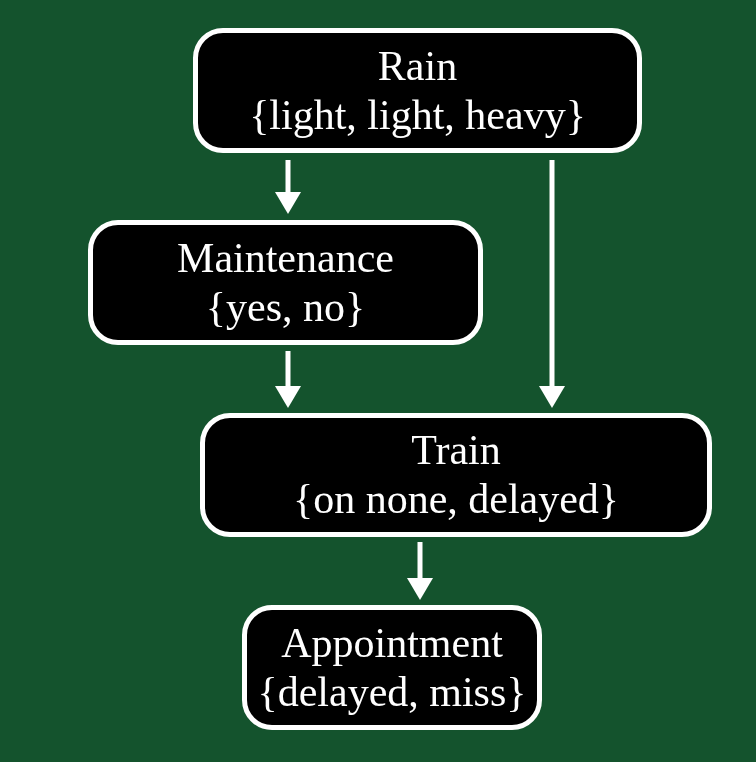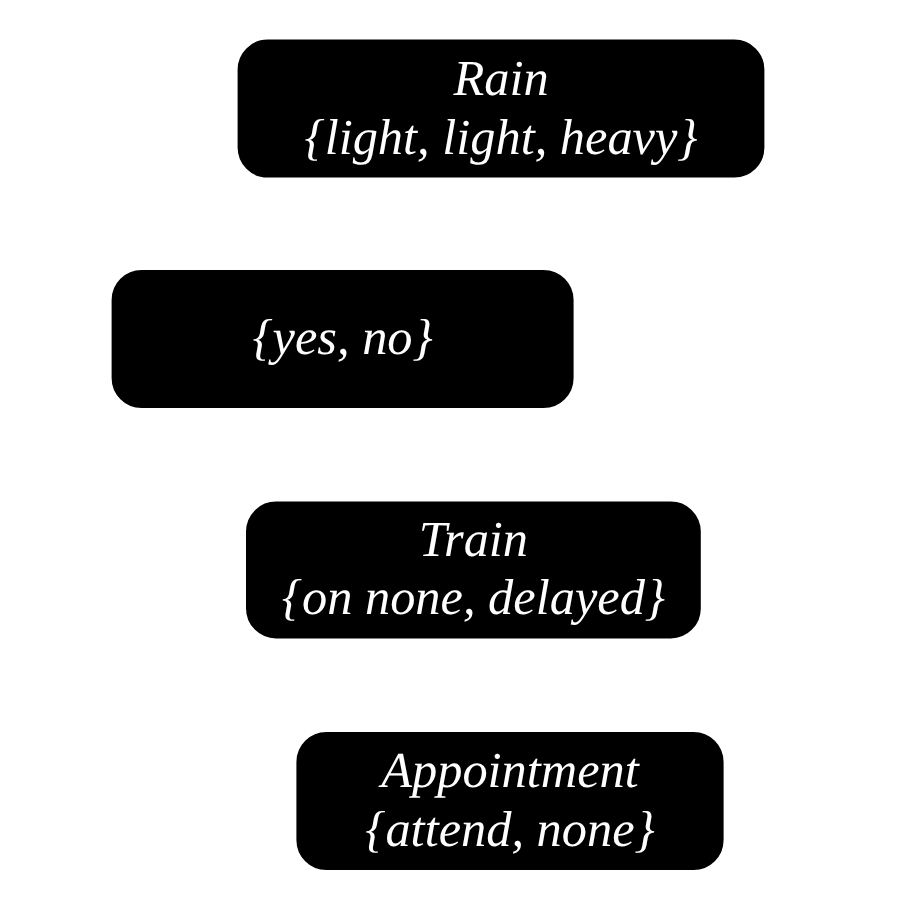--- a/index.html
+++ b/index.html
@@ -4,24 +4,23 @@
 <style>
   html, body {
     margin: 0;
     padding: 0;
     background: #000000;
   }
   .canvas {
     position: relative;
     width: 756px;
     height: 762px;
-    background: #ffffff;
+    background: #14532d;
     overflow: hidden;
     font-family: "Liberation Serif", serif;
-    font-style: italic;
     color: #ffffff;
   }
   .node {
     position: absolute;
     box-sizing: border-box;
     border: 5px solid #ffffff;
     border-radius: 30px;
     background: #000000;
     display: flex;
     flex-direction: column;
@@ -29,22 +28,22 @@
     justify-content: center;
     text-align: center;
   }
   .node-label, .node-values {
     font-size: 42px;
     line-height: 49px;
     white-space: nowrap;
   }
   .node-rain        { left: 193px; top: 28px;  width: 449px; height: 125px; }
   .node-maintenance { left: 88px;  top: 220px; width: 395px; height: 125px; }
-  .node-train       { left: 200px; top: 413px; width: 389px; height: 124px; }
-  .node-appointment { left: 242px; top: 605px; width: 366px; height: 125px; }
+  .node-train       { left: 200px; top: 413px; width: 512px; height: 124px; }
+  .node-appointment { left: 242px; top: 605px; width: 300px; height: 125px; }
   .edges-layer {
     position: absolute;
     left: 0; top: 0;
     width: 756px;
     height: 762px;
     pointer-events: none;
   }
   .edge-line { stroke: #ffffff; stroke-width: 5; }
   .edge-head { fill: #ffffff; }
 </style>
@@ -75,26 +74,27 @@
       <polygon class="edge-head" points="407,578 433,578 420,600"></polygon>
     </g>
   </svg>
 
   <div class="node node-rain">
     <span class="node-label">Rain</span>
     <span class="node-values">{light, light, heavy}</span>
   </div>
 
   <div class="node node-maintenance">
+    <span class="node-label">Maintenance</span>
     <span class="node-values">{yes, no}</span>
   </div>
 
   <div class="node node-train">
     <span class="node-label">Train</span>
     <span class="node-values">{on none, delayed}</span>
   </div>
 
   <div class="node node-appointment">
     <span class="node-label">Appointment</span>
-    <span class="node-values">{attend, none}</span>
+    <span class="node-values">{delayed, miss}</span>
   </div>
 
 </div>
 
 </body></html>

